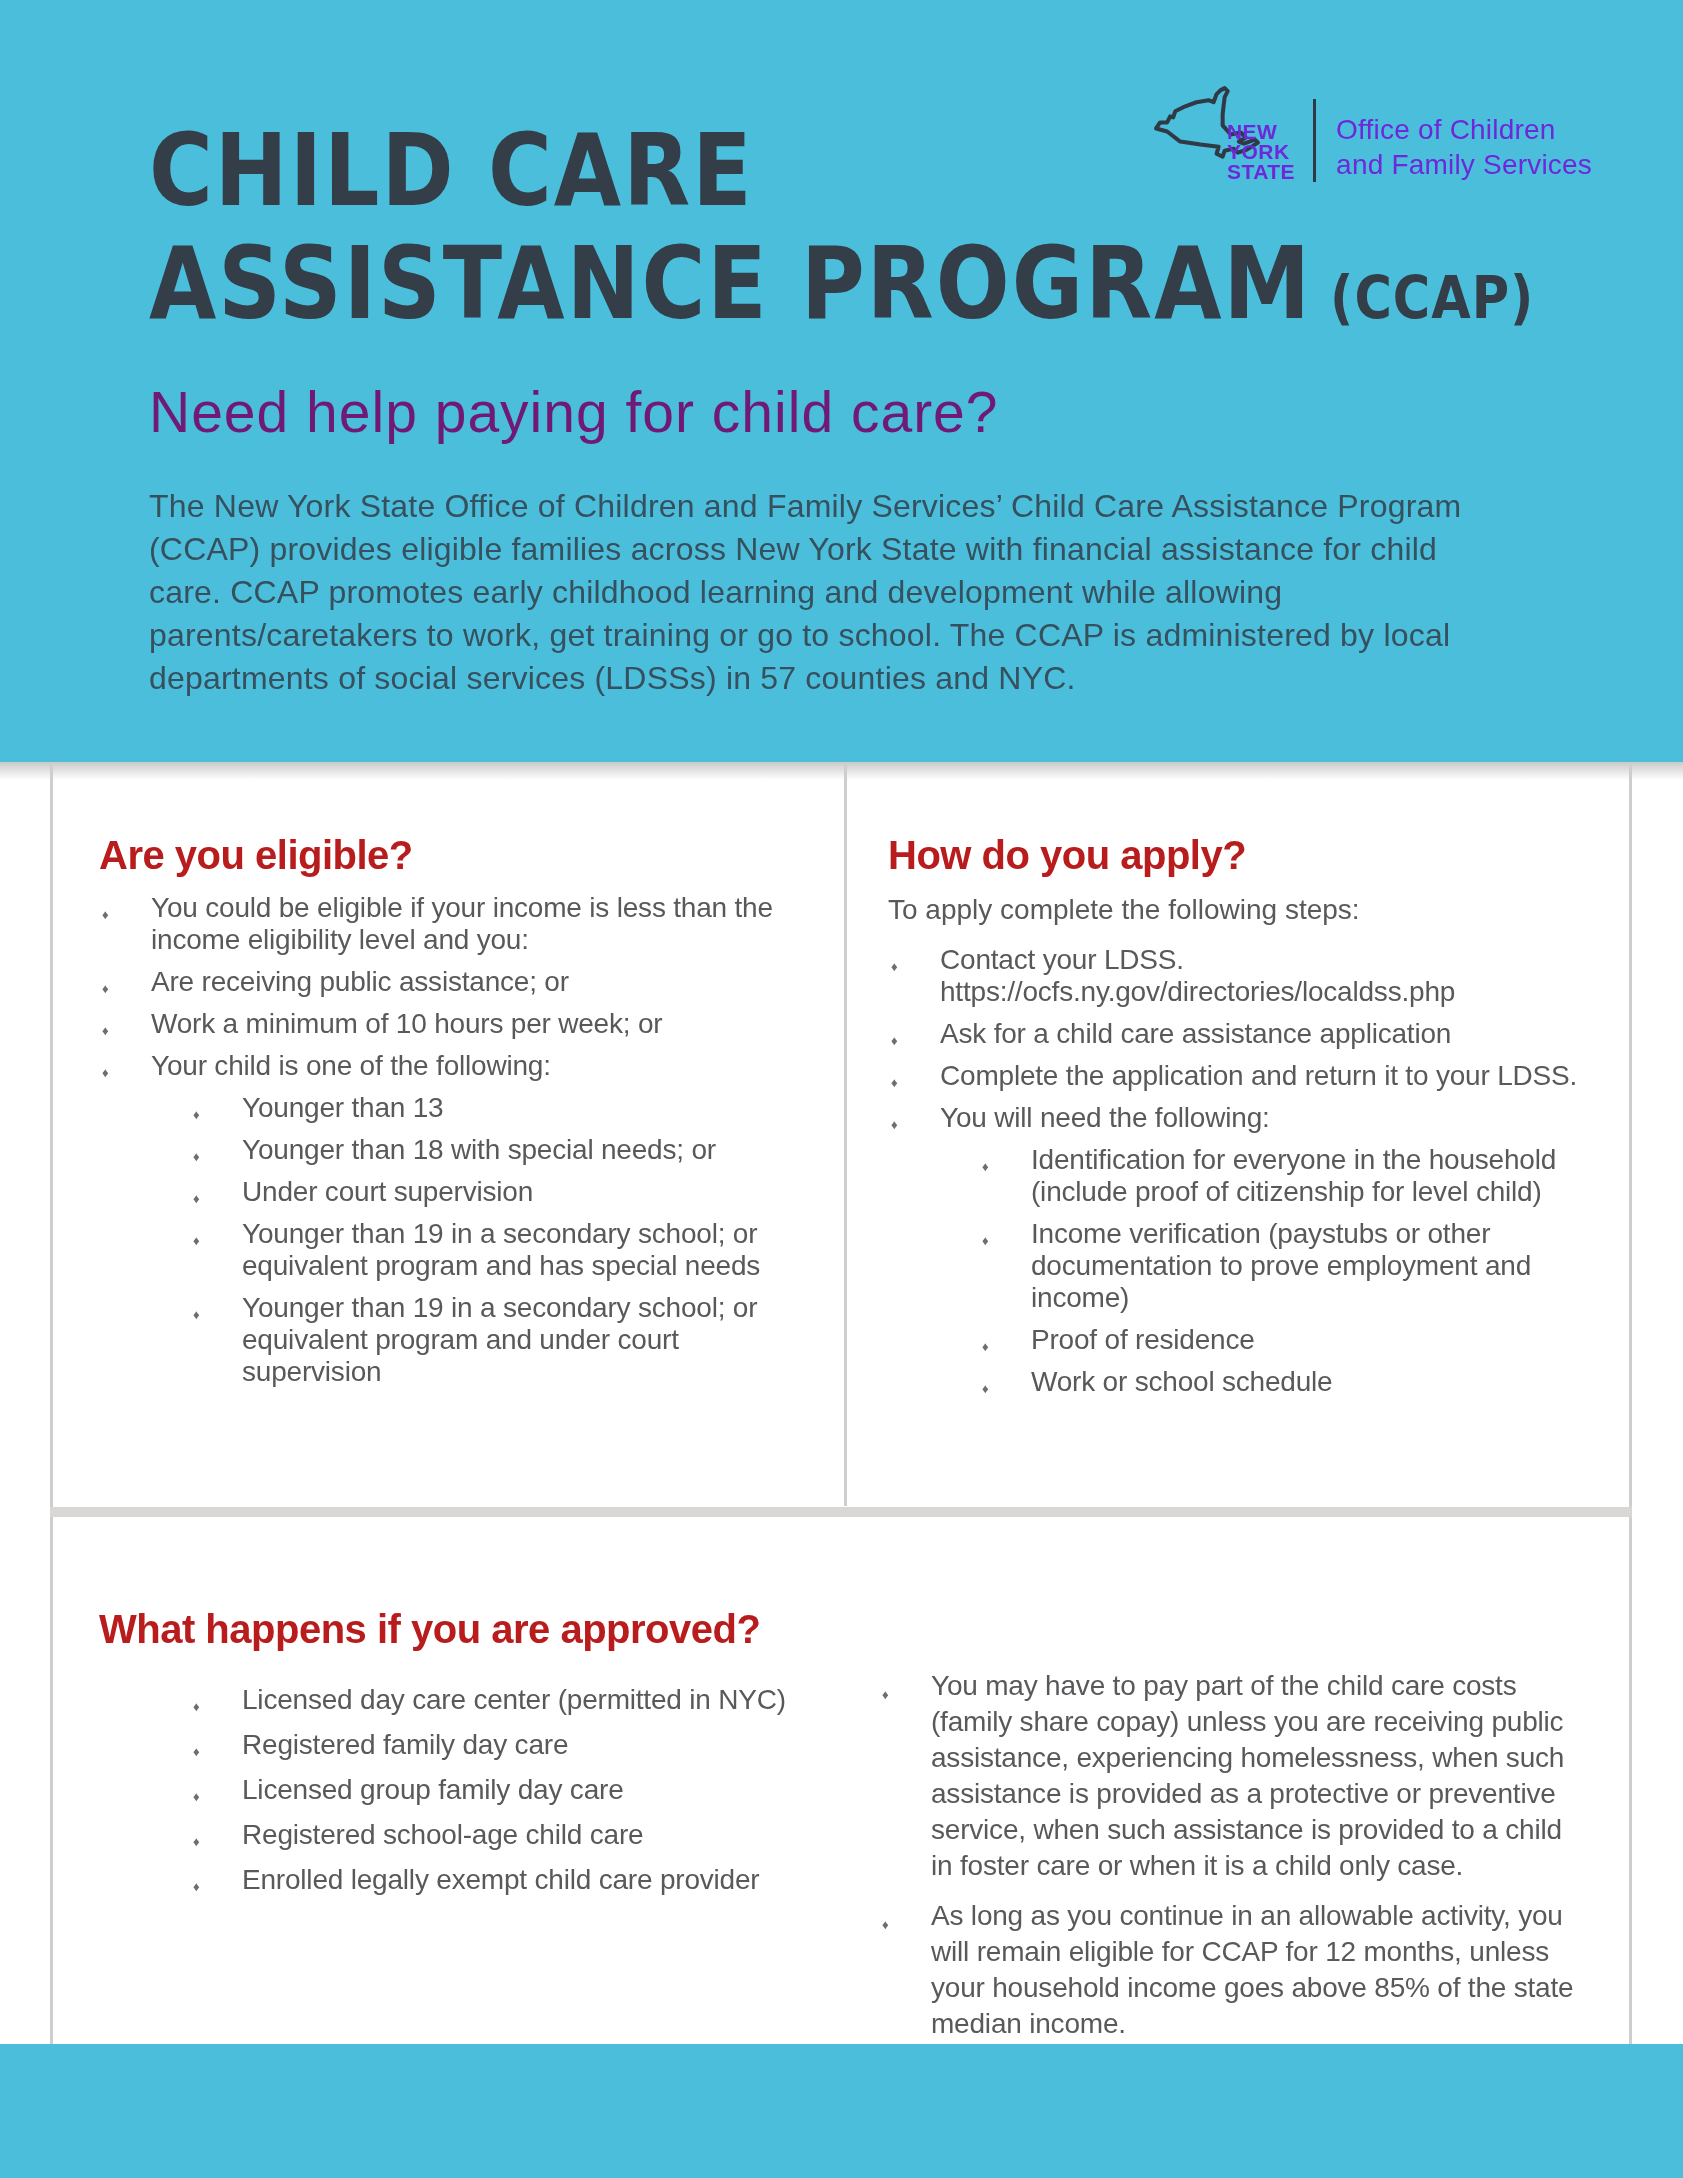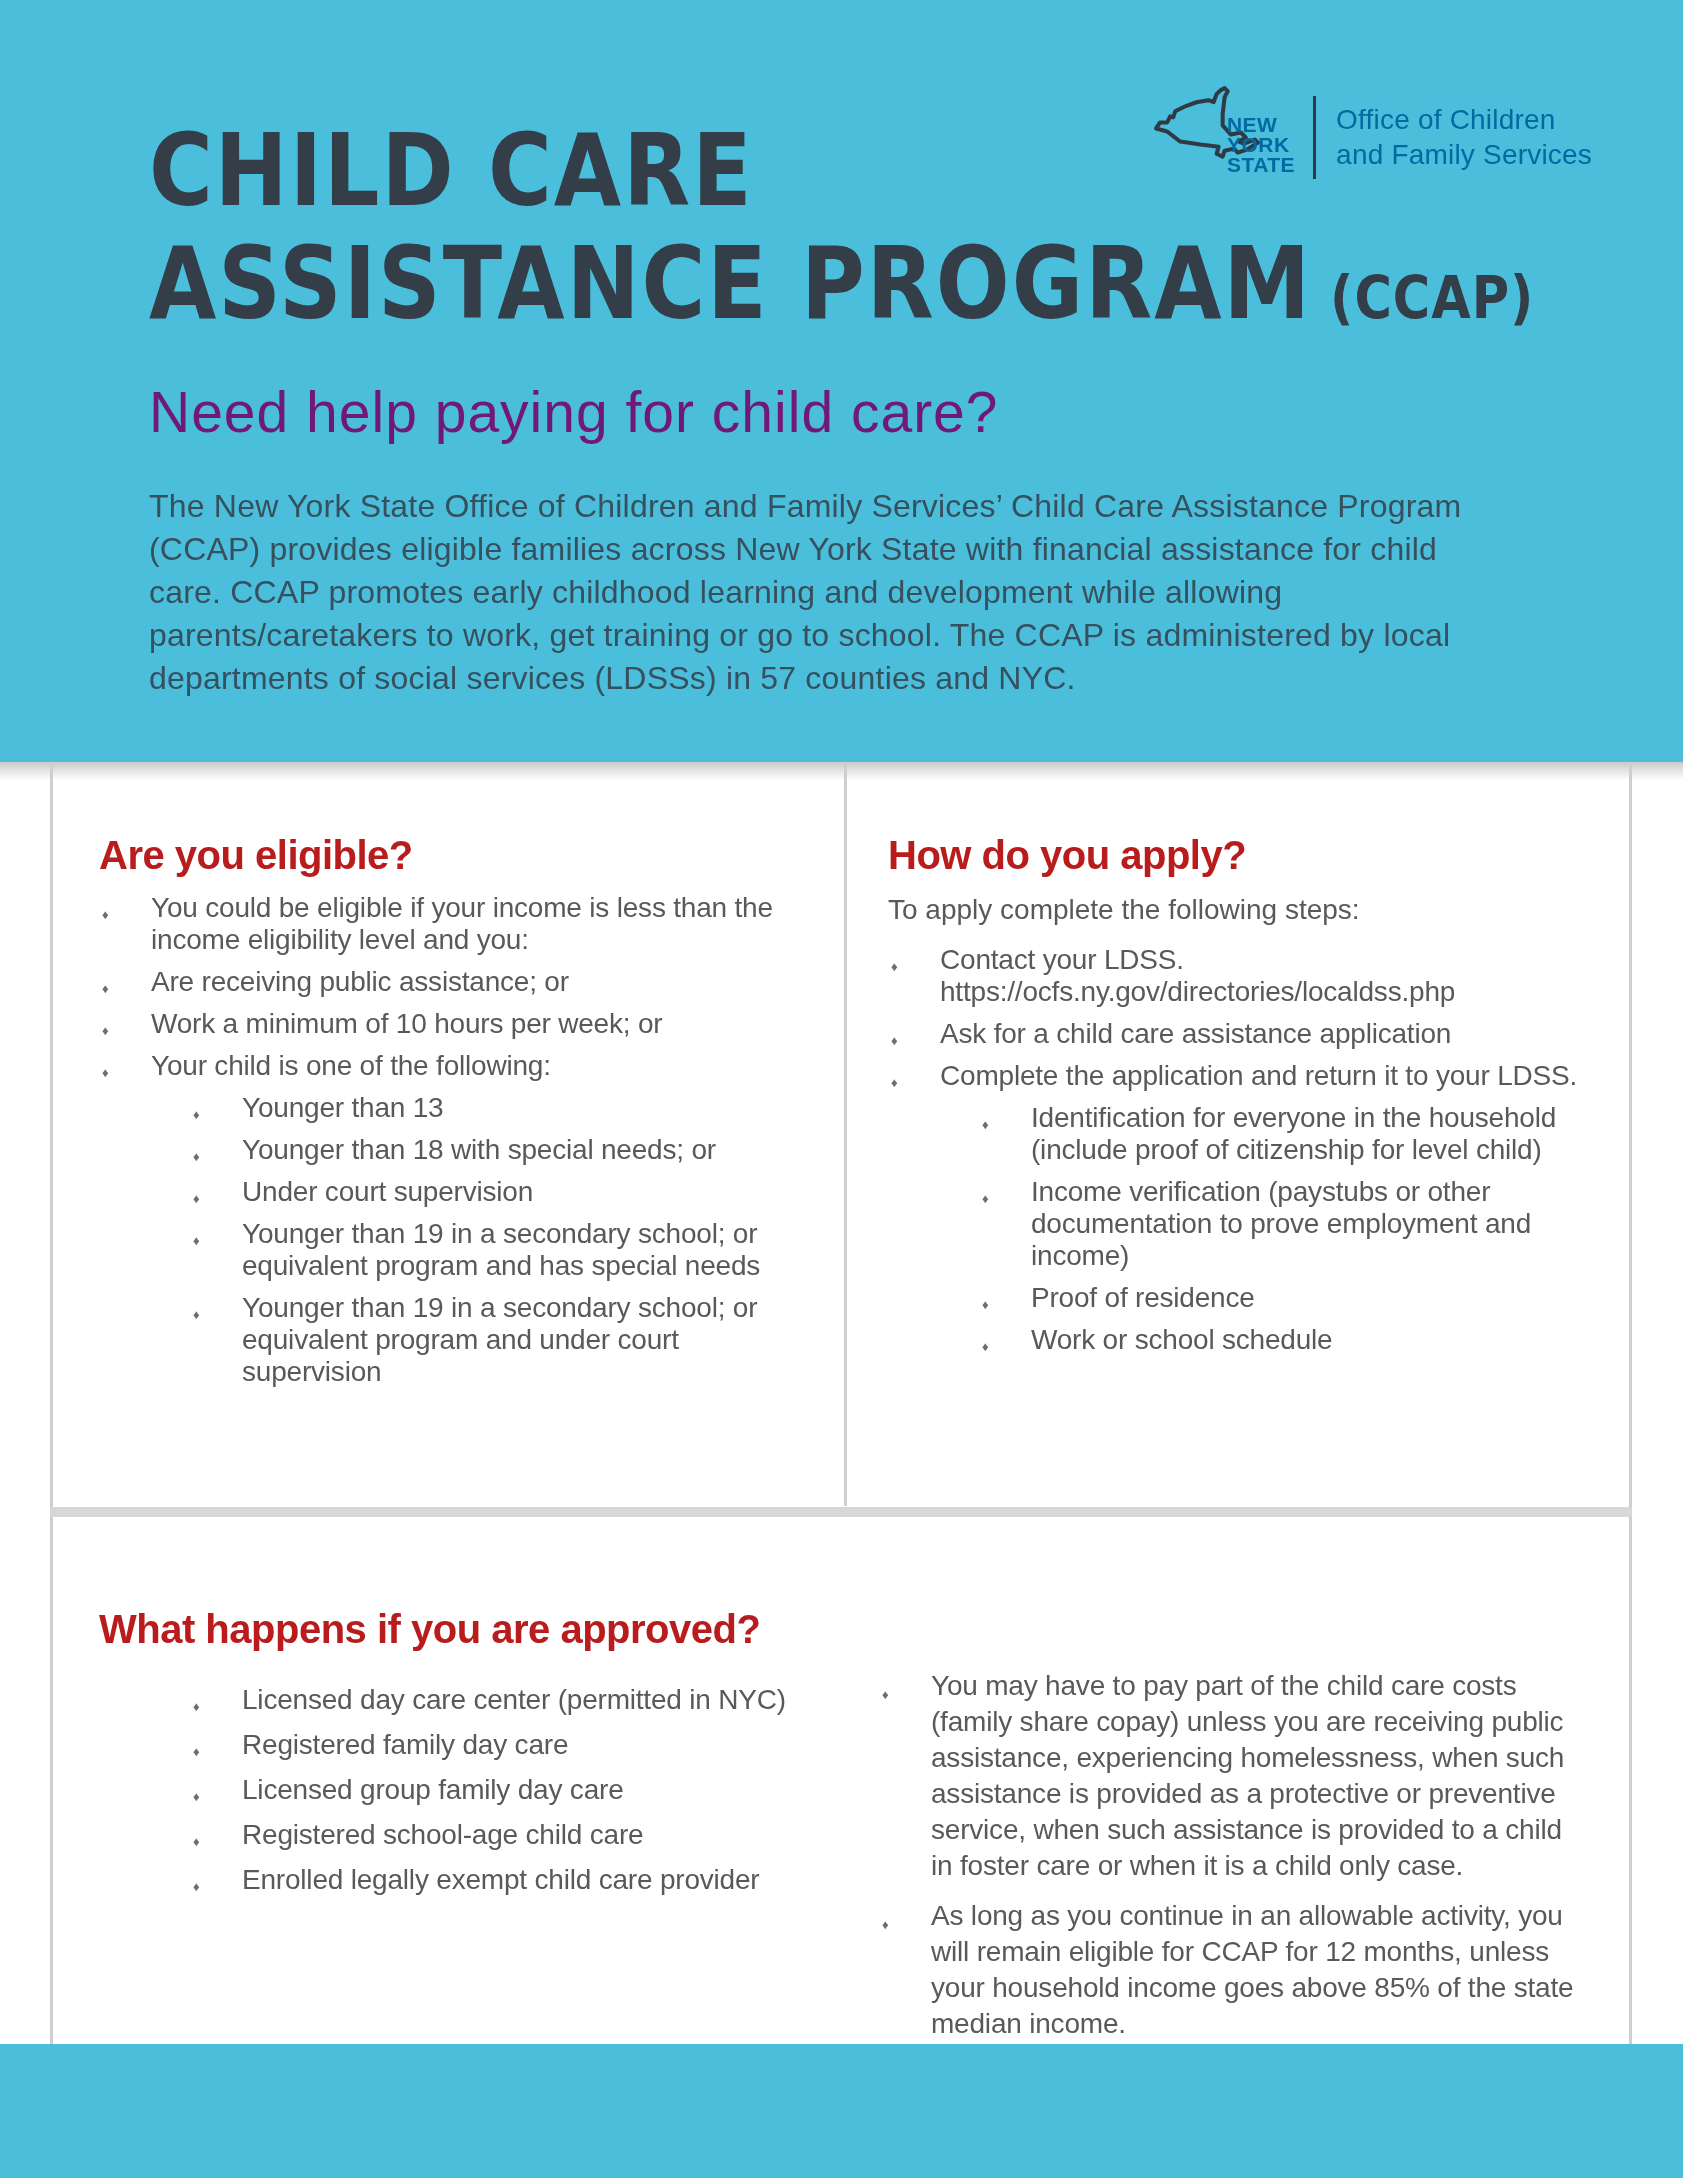--- a/index.html
+++ b/index.html
@@ -4,21 +4,21 @@
 <style>
   html,body{margin:0;padding:0;background:#ffffff;}
   .page{
     position:relative;width:1683px;height:2178px;background:#ffffff;
     overflow:hidden;font-family:"Liberation Sans",sans-serif;
   }
   
   .header-band{position:absolute;left:0;top:0;width:100%;height:762px;background:#4BBEDC;}
   .header-shadow{position:absolute;left:0;top:762px;width:100%;height:18px;
     background:linear-gradient(rgba(90,90,90,.32),rgba(255,255,255,0));pointer-events:none;}
-  .logo{position:absolute;top:81px;right:91px;display:flex;align-items:center;color:#0369a1;}
+  .logo{position:absolute;top:81px;right:91px;display:flex;align-items:flex-end;color:#6d28d9;}
   .logo svg{display:block;}
   .nys-text{margin-left:-34px;margin-top:26px;font-weight:bold;font-size:21px;line-height:20px;letter-spacing:0.5px;}
   .logo-divider{width:3px;height:83px;background:#2F3A44;margin:12px 20px 0 18px;}
   .org-text{font-weight:normal;font-size:28px;line-height:35px;margin-top:10px;letter-spacing:0.2px;}
   .title-l1,.title-l2{
     position:absolute;left:149px;color:#333E48;font-weight:bold;
     font-family:"DejaVu Sans","Liberation Sans",sans-serif;
     font-size:87px;line-height:99px;letter-spacing:2px;
     transform:scaleY(1.14);transform-origin:left top;white-space:nowrap;
   }
@@ -112,20 +112,21 @@
       </ul>
   </div>
 
   <div class="col-apply">
     <h2>How do you apply?</h2>
     <div class="lead">To apply complete the following steps:</div>
     <ul class="blist">
         <li>Contact your LDSS. https://ocfs.ny.gov/directories/localdss.php</li>
         <li>Ask for a child care assistance application</li>
         <li>Complete the application and return it to your LDSS.</li>
+        <li>You will need the following:</li>
       </ul>
     <ul class="blist sub">
         <li>Identification for everyone in the household (include proof of citizenship for level child)</li>
         <li>Income verification (paystubs or other documentation to prove employment and income)</li>
         <li>Proof of residence</li>
         <li>Work or school schedule</li>
       </ul>
   </div>
 
   <div class="approved-wrap">

